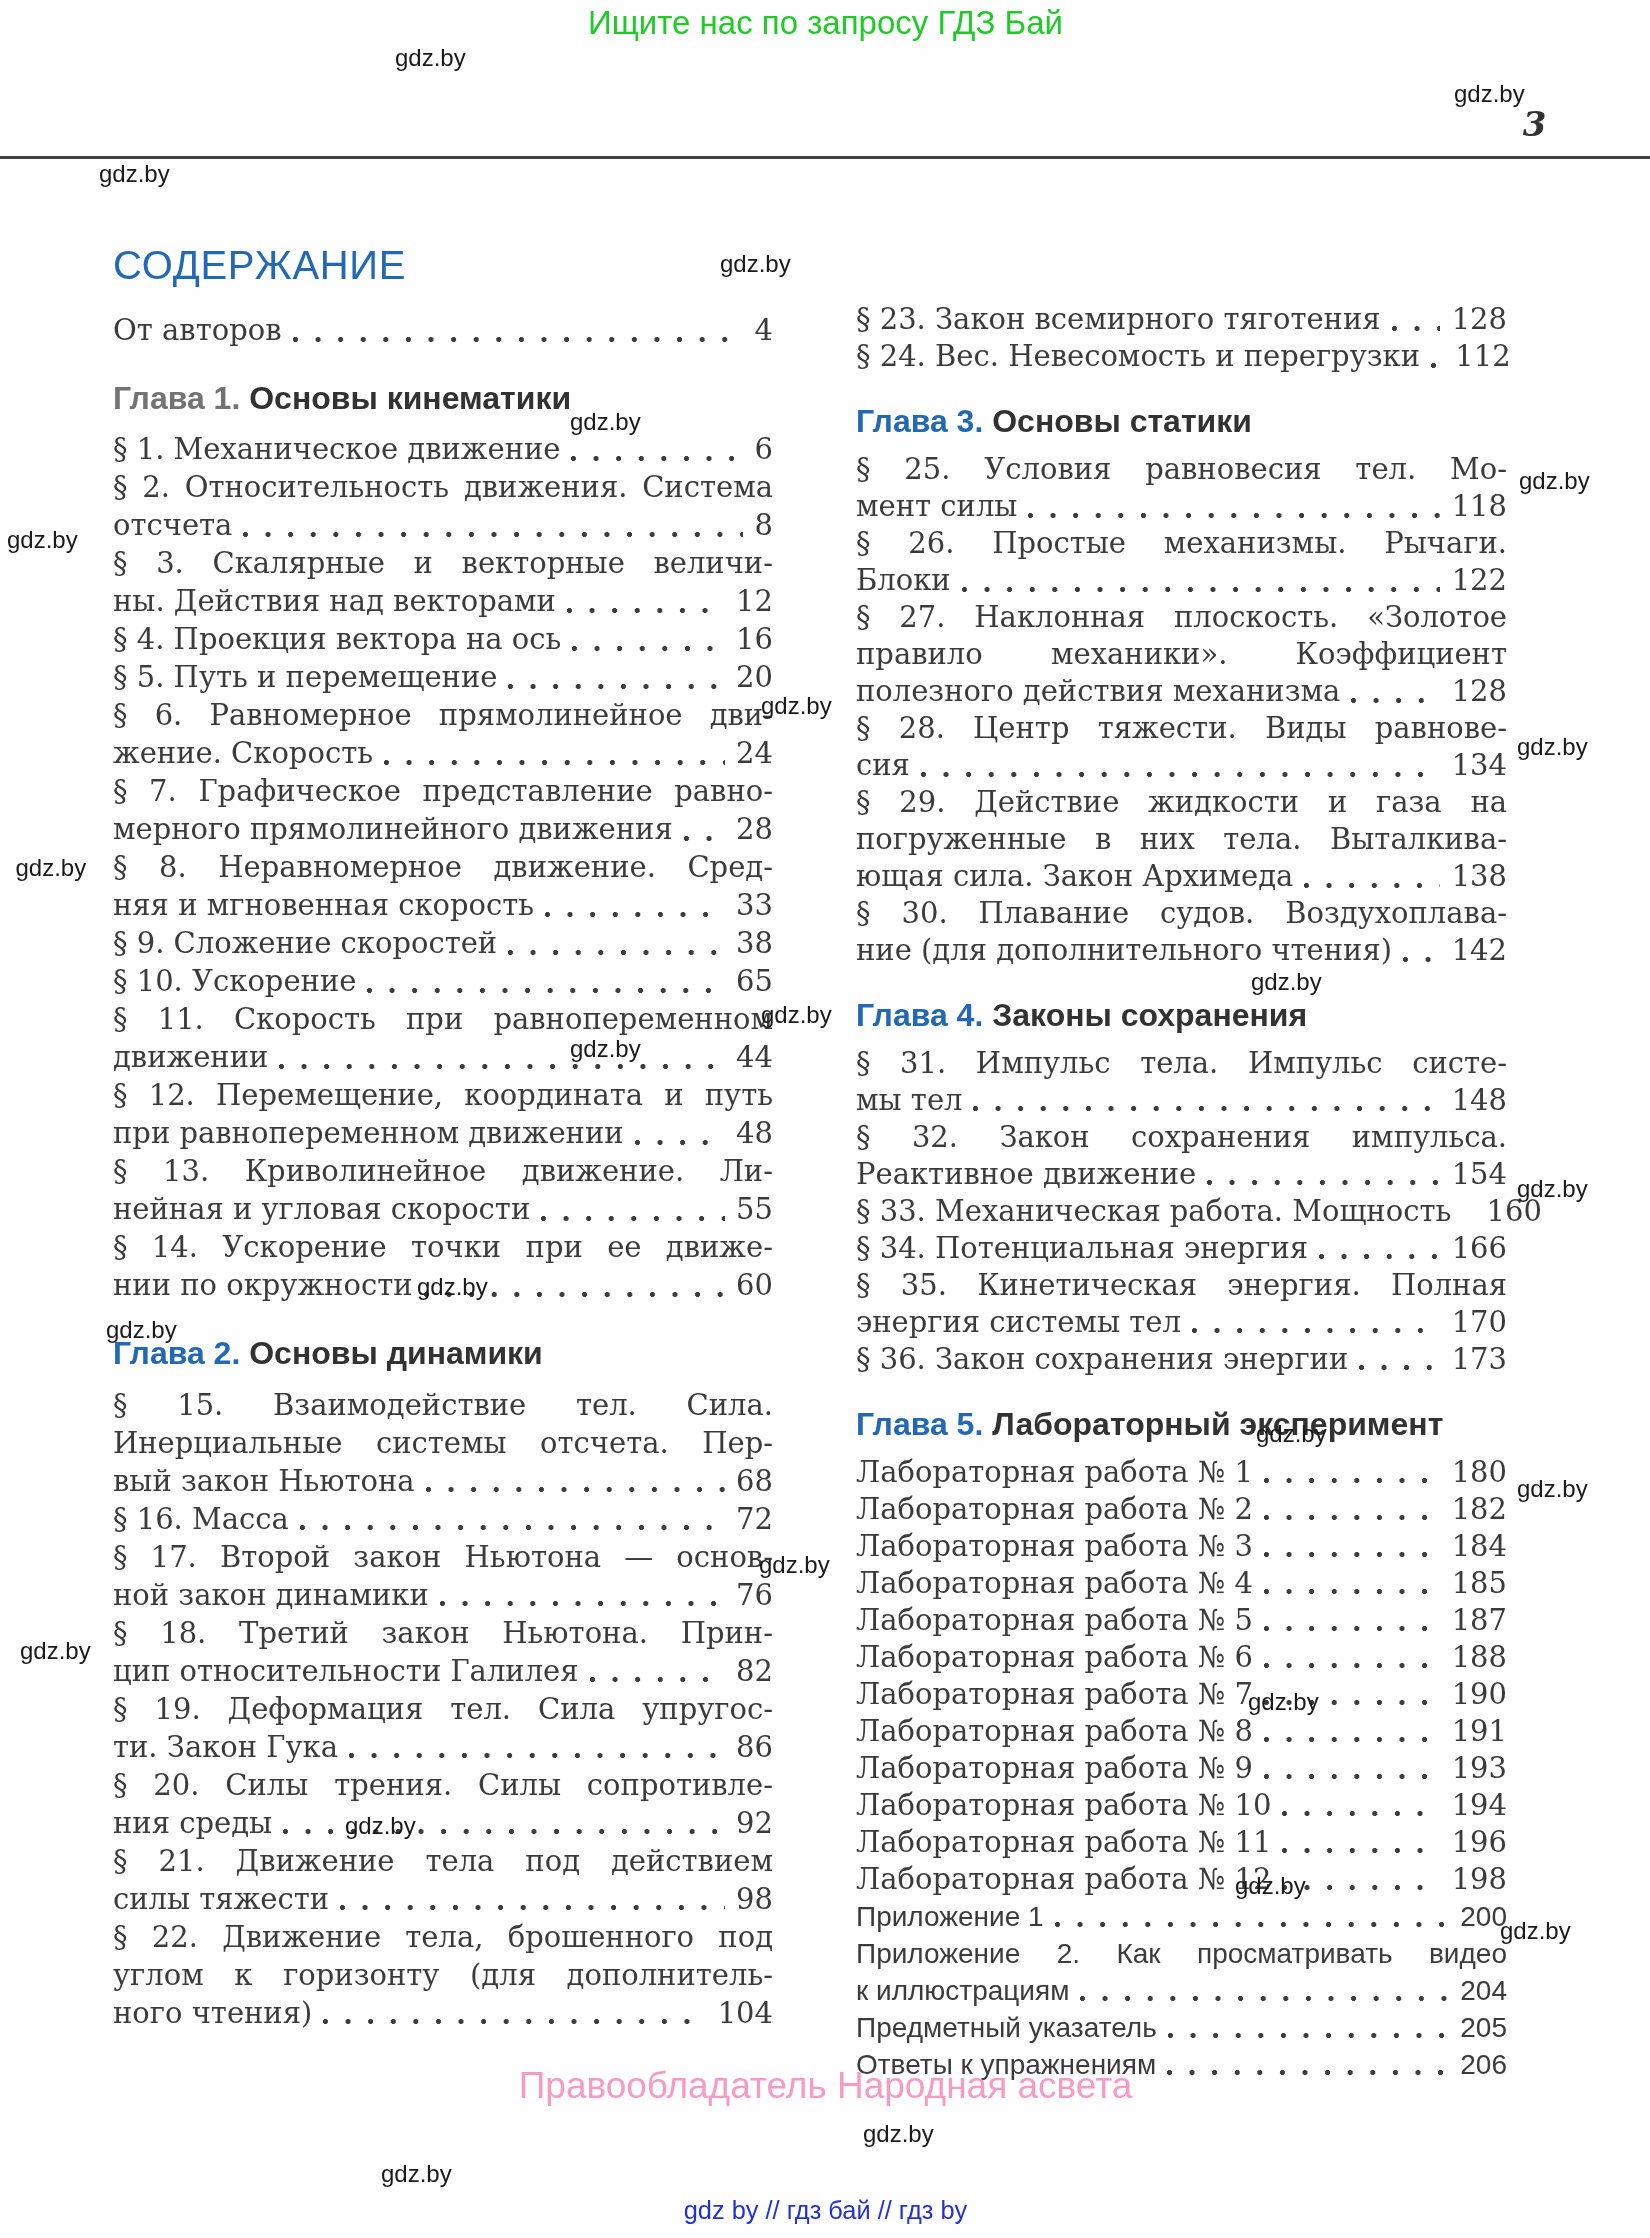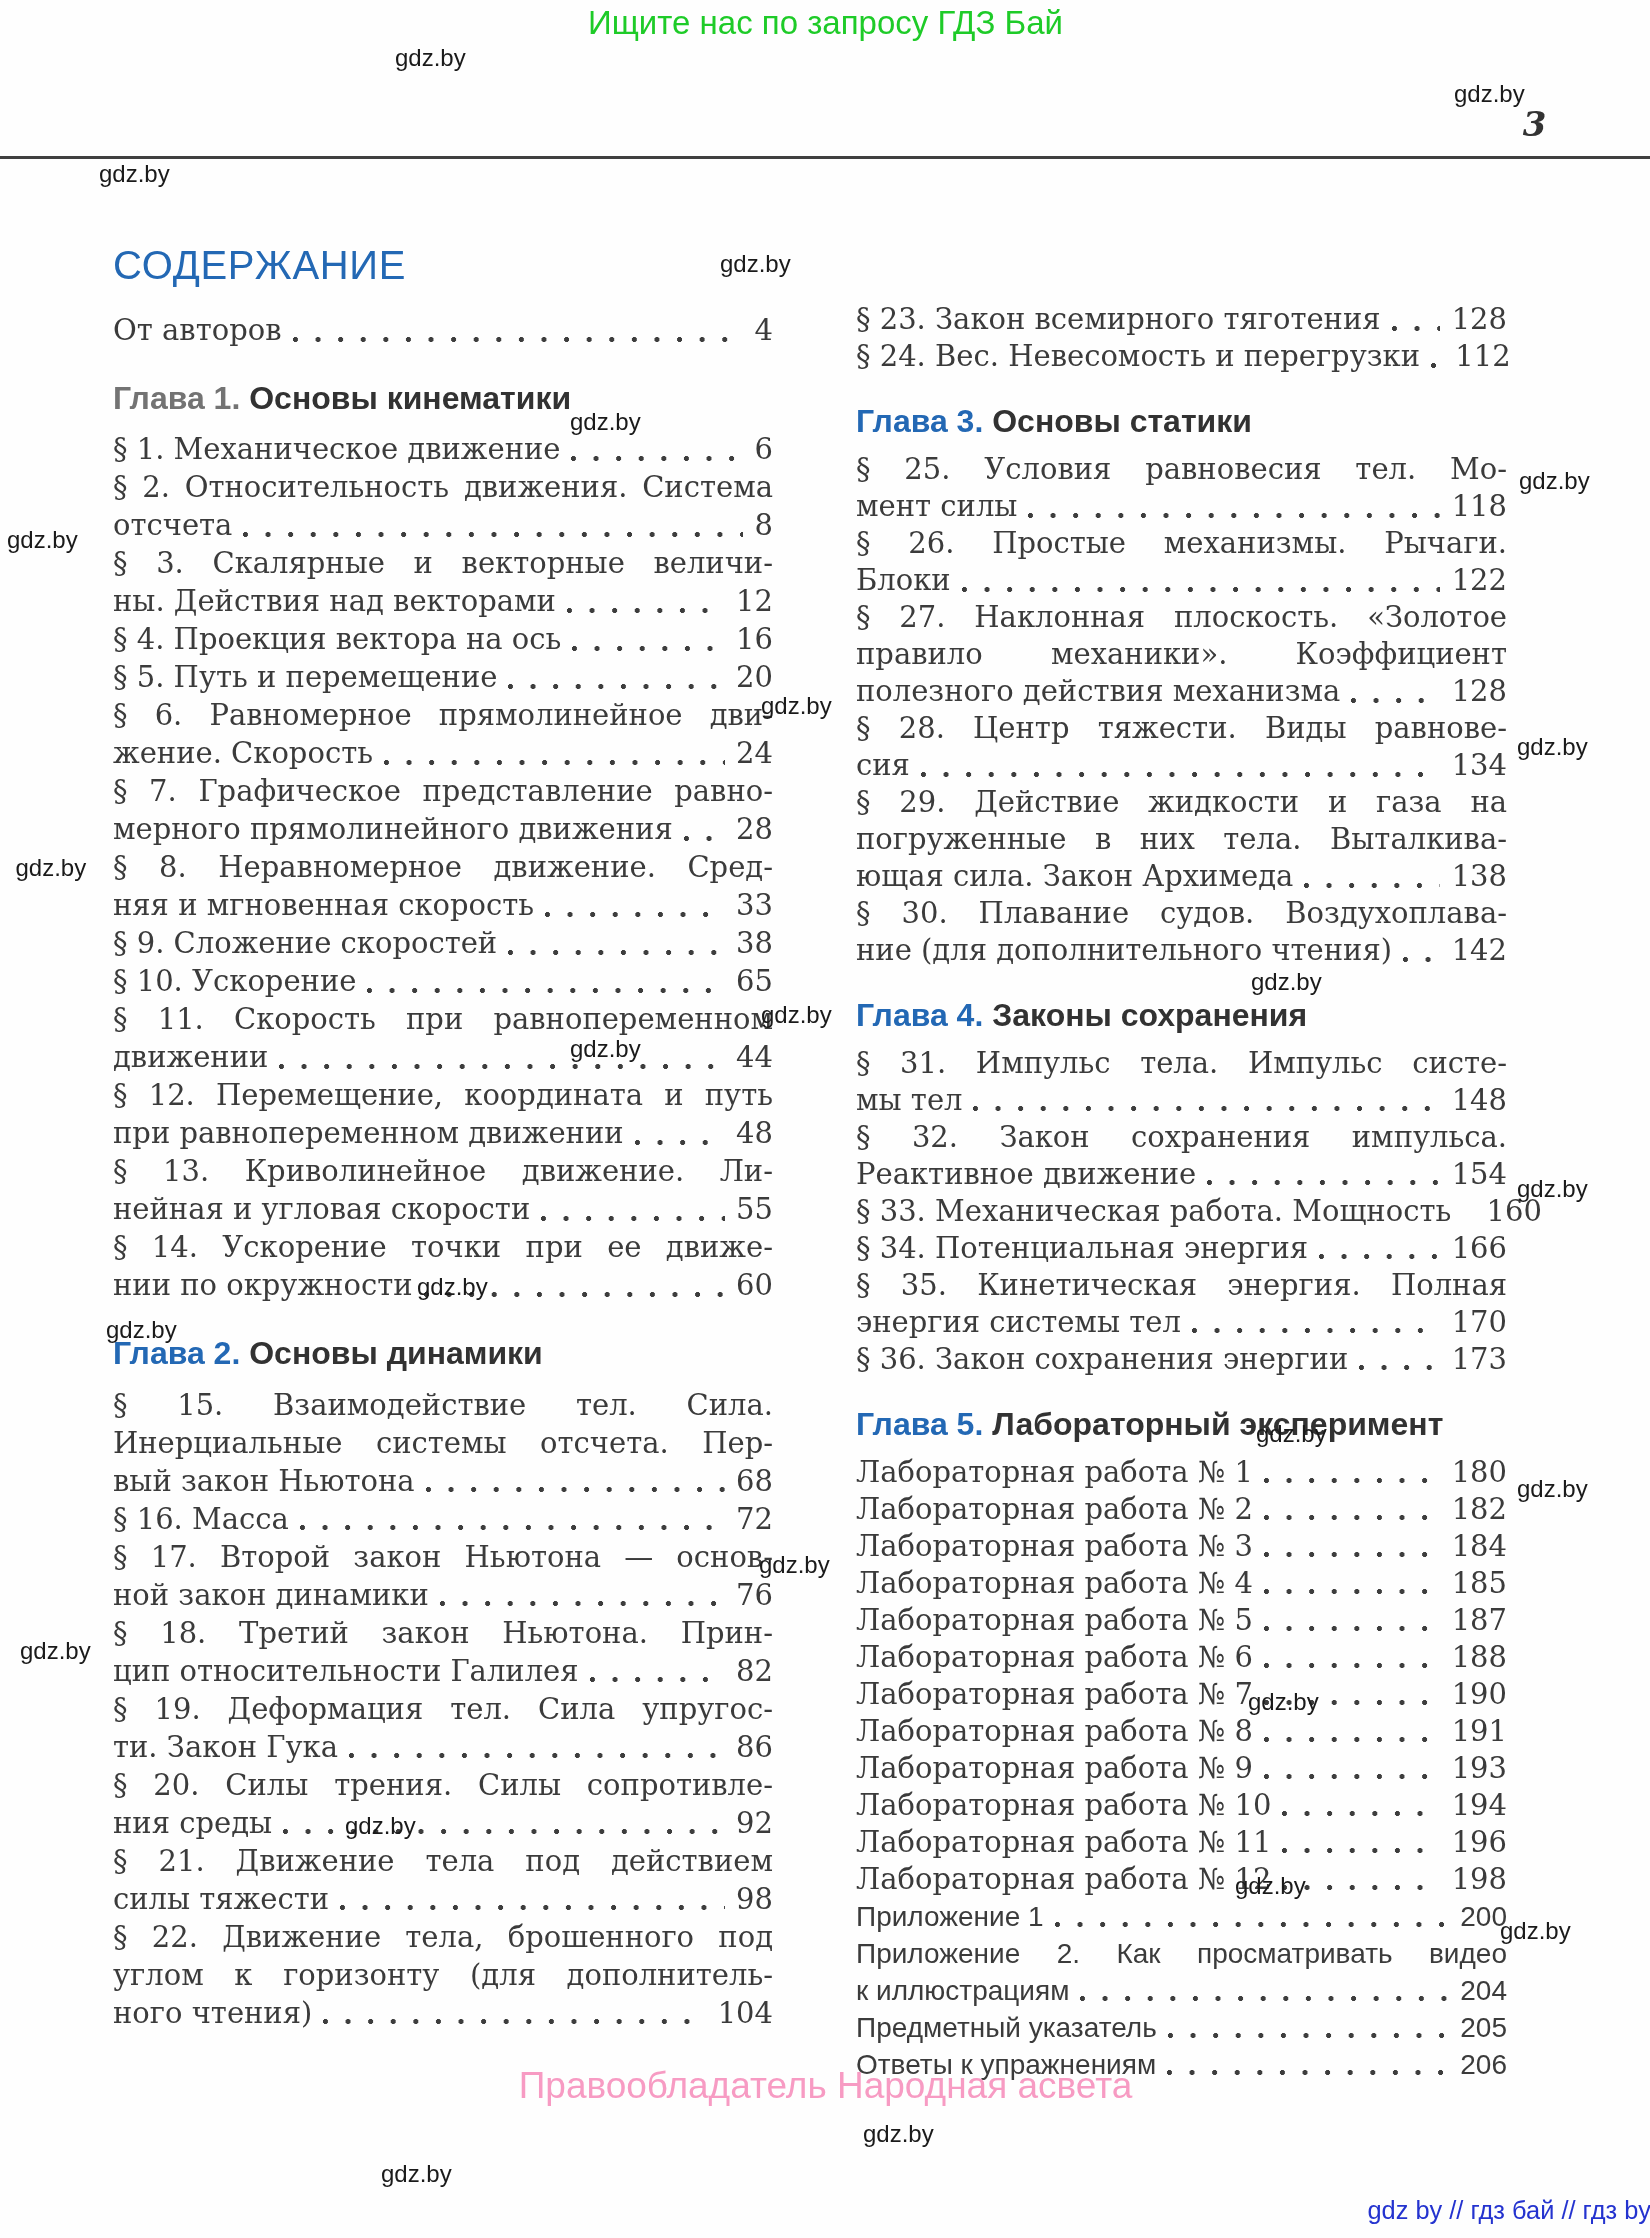--- a/index.html
+++ b/index.html
@@ -26,21 +26,21 @@
   .entry.nodots .leader{background:none;}
   .entry.sans{font-family:"Liberation Sans",sans-serif;}
   .entry.sans .line{font-size:28px;}
   .chapter{font-family:"Liberation Sans",sans-serif;font-weight:bold;font-size:32px;
            line-height:42px;margin:28px 0 11.3px;color:#323232;}
   .col-right .chapter{margin:25.4px 0 8.5px;}
   .wm{position:absolute;font-family:"Liberation Sans",sans-serif;font-size:24px;
       color:#1a1a1a;white-space:nowrap;}
   .copyright{position:absolute;top:2065px;left:0;width:100%;text-align:center;
              font-family:"Liberation Sans",sans-serif;font-size:37px;}
-  .links{position:absolute;top:2196px;left:0;width:100%;text-align:right;
+  .links{position:absolute;top:2196px;left:0;width:100%;text-align:center;
          font-family:"Liberation Sans",sans-serif;font-size:25.4px;}
 </style>
 </head>
 <body>
 
 <div class="page">
   <div class="promo" style="color: rgb(30, 203, 40);">Ищите нас по запросу ГДЗ Бай</div>
   <div class="pagenum">3</div>
   <div class="rule"></div>
   <h1 class="title" style="color: rgb(35, 104, 180);">СОДЕРЖАНИЕ</h1>

